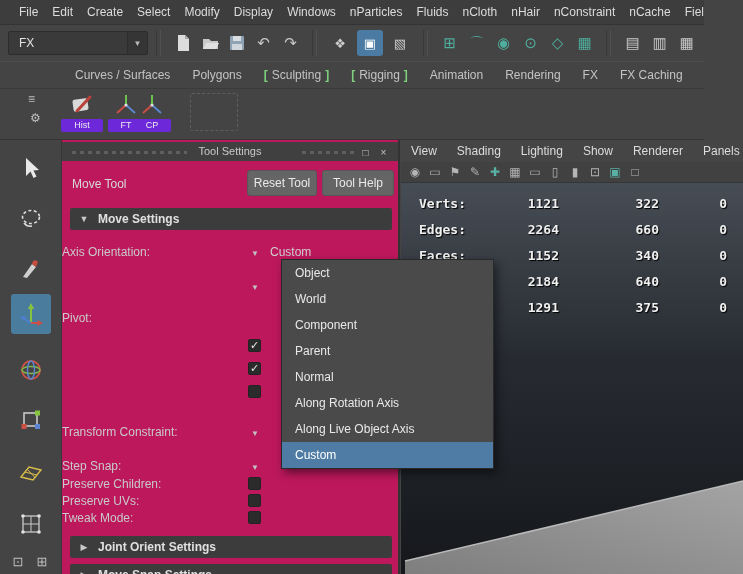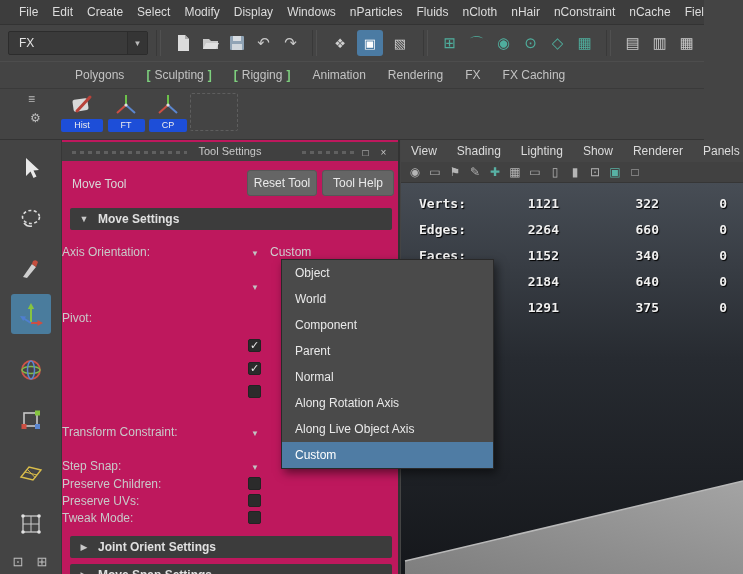--- a/index.html
+++ b/index.html
@@ -25,21 +25,21 @@
 
   
   .shelf-tabs{position:absolute;left:0;top:61px;width:100%;height:27px;background:#444;display:flex;align-items:center;padding-left:64px;border-top:1px solid #4d4d4d;overflow:hidden;}
   .shelf-tab{padding:0 11px;font-size:12px;color:#c3c3c3;height:100%;display:flex;align-items:center;gap:4px;white-space:nowrap;}
   .bracket{color:#7ed07e;font-weight:bold;}
 
   
   .shelf-row{position:absolute;left:0;top:88px;width:100%;height:52px;background:#444;border-top:1px solid #3a3a3a;border-bottom:1px solid #343434;}
   .shelf-mini{position:absolute;font-size:12px;color:#bdbdbd;line-height:14px;}
   .shelf-item{position:absolute;top:3px;width:40px;display:flex;flex-direction:column;align-items:center;}
-  .shelf-label{background:#1d4ed8;border-radius:2px;padding:0 13px;font-size:9px;line-height:13px;color:#eee;margin-top:1px;}
+  .shelf-label{background:#6d28d9;border-radius:2px;padding:0 13px;font-size:9px;line-height:13px;color:#eee;margin-top:1px;}
   .shelf-empty{position:absolute;left:190px;top:4px;width:48px;height:38px;border:1px dashed #5e5e5e;border-radius:2px;}
 
   
   .main-toolbox{position:absolute;left:0;top:140px;width:62px;height:434px;background:#444;border-right:1px solid #373737;}
   .tool{position:absolute;left:11px;width:40px;height:40px;display:flex;align-items:center;justify-content:center;border-radius:3px;}
   .tool.active{background:#4a7c9d;}
   .tb-mini{position:absolute;font-size:13px;color:#bdbdbd;width:20px;text-align:center;}
 
   
   .tool-settings{position:absolute;left:62px;top:140px;width:338px;height:434px;background:#be185d;border-right:2px solid #333;overflow:hidden;}
@@ -139,20 +139,23 @@
     <div class="sicon teal">▦</div>
     <div class="sep"></div>
     <div class="sicon">▤</div>
     <div class="sicon">▥</div>
     <div class="sicon">▦</div>
     <div class="sicon blue">?</div>
   </div>
 
   <div class="shelf-tabs">
     <div class="shelf-tab">
+        <span>Curves / Surfaces</span>
+      </div>
+    <div class="shelf-tab">
         <span>Polygons</span>
       </div>
     <div class="shelf-tab">
       <span class="bracket">[</span>
       <span>Sculpting</span>
       <span class="bracket">]</span>
     </div>
     <div class="shelf-tab">
       <span class="bracket">[</span>
       <span>Rigging</span>
@@ -184,21 +187,21 @@
     </div>
     <div class="shelf-item" style="left:106px;">
       <svg width="28" height="26" viewBox="0 0 28 26">
           <line x1="14" y1="13" x2="14" y2="3" stroke="#6cc24a" stroke-width="2"></line>
           <line x1="14" y1="13" x2="5" y2="21" stroke="#cc4f43" stroke-width="2"></line>
           <line x1="14" y1="13" x2="23" y2="21" stroke="#5b86cf" stroke-width="2"></line>
           <circle cx="14" cy="13" r="1.6" fill="#ddd"></circle>
         </svg>
       <span class="shelf-label">FT</span>
     </div>
-    <div class="shelf-item" style="left:148px;">
+    <div class="shelf-item" style="left:132px;">
       <svg width="28" height="26" viewBox="0 0 28 26">
           <line x1="14" y1="13" x2="14" y2="3" stroke="#6cc24a" stroke-width="2"></line>
           <line x1="14" y1="13" x2="5" y2="21" stroke="#cc4f43" stroke-width="2"></line>
           <line x1="14" y1="13" x2="23" y2="21" stroke="#5b86cf" stroke-width="2"></line>
           <circle cx="14" cy="13" r="1.6" fill="#ddd"></circle>
         </svg>
       <span class="shelf-label">CP</span>
     </div>
     <div class="shelf-empty"></div>
   </div>

